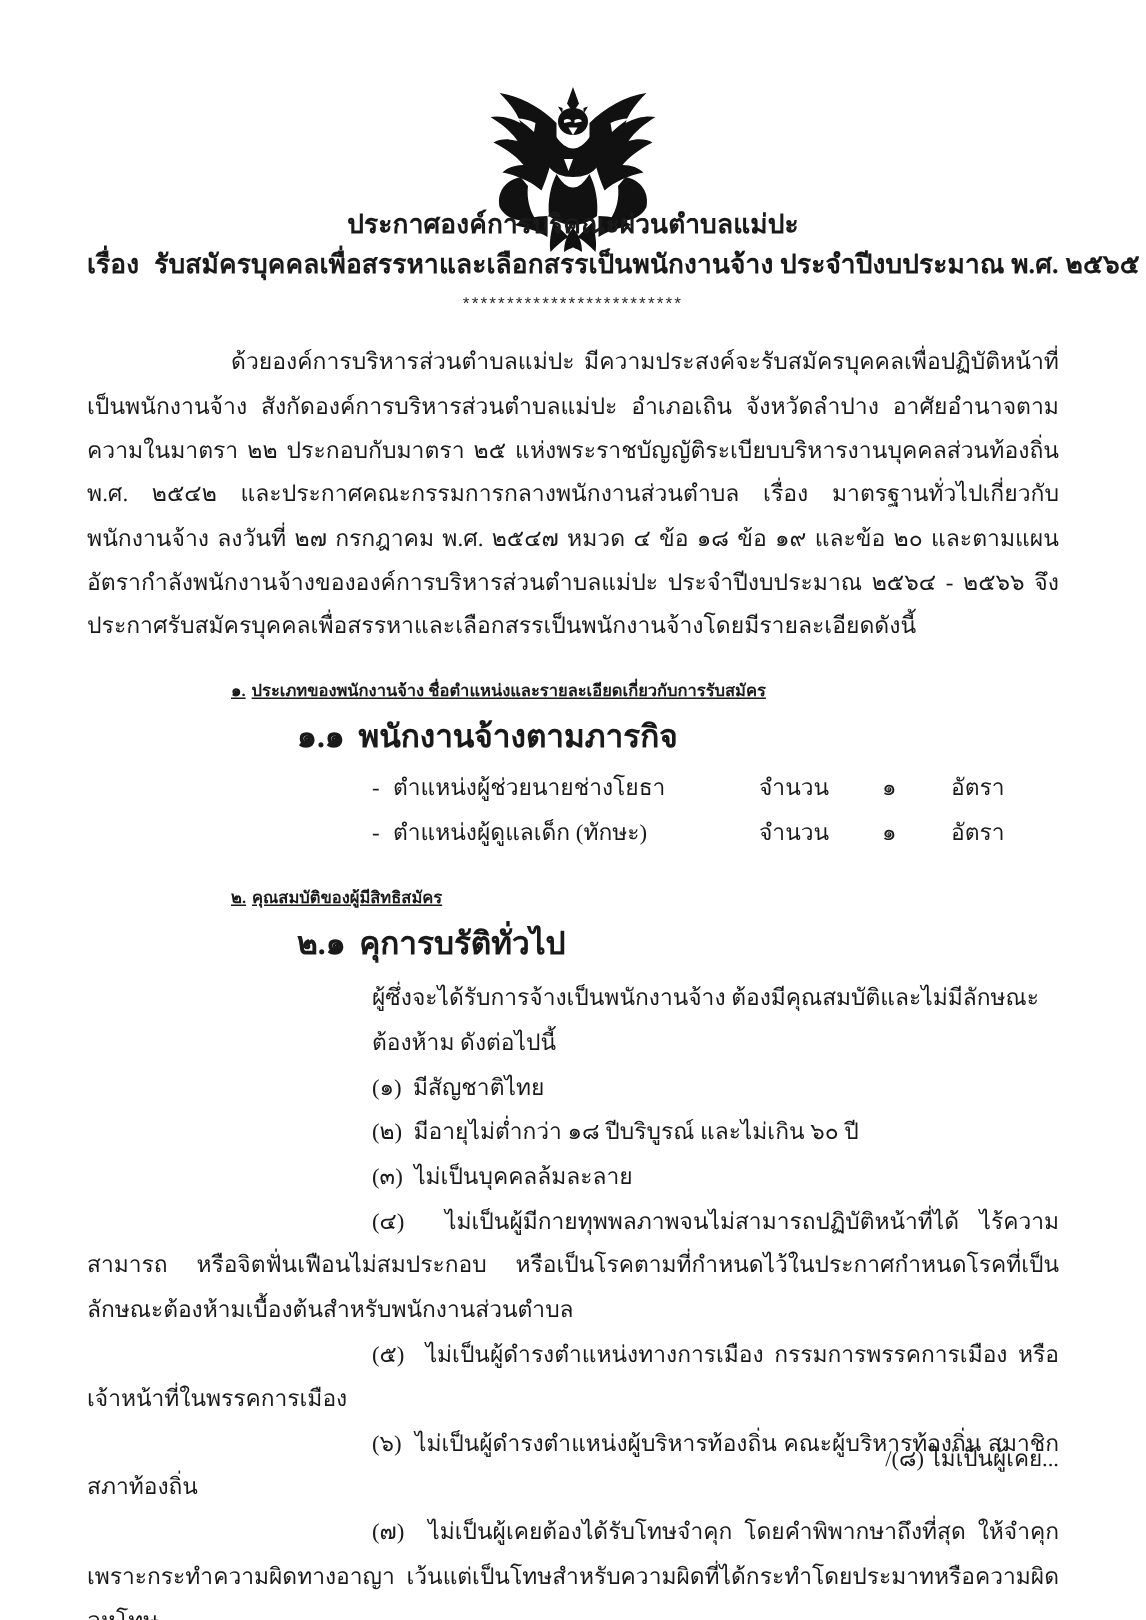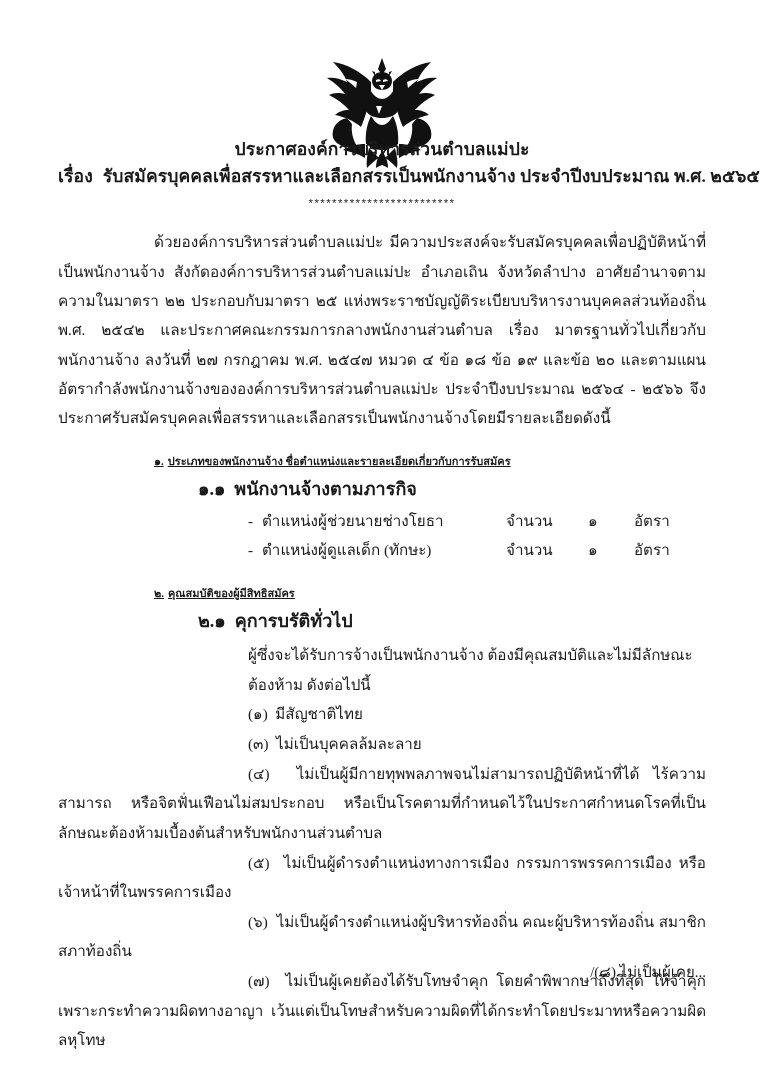--- a/index.html
+++ b/index.html
@@ -90,21 +90,21 @@
     font-weight: bold;
     font-size: 11px;
     padding-left: 96px;
     line-height: 1.8;
   }
   .section-head .num { margin-right: 4px; }
   .section-head .underline { text-decoration: underline; }
 
   .subsection-head {
     font-weight: bold;
-    font-size: 18px;
+    font-size: 21px;
     padding-left: 140px;
     line-height: 1.9;
   }
   .subsection-head .num { margin-right: 9px; }
 
   
   .positions {
     padding-left: 190px;
     font-size: 15.2px;
     line-height: 1.95;
@@ -202,21 +202,21 @@
 
           <path d="M36 30 C32 28 28 27 24 27 C28 30 32 33 35 36 Z" fill="#ffffff"></path>
           <path d="M86 30 C90 28 94 27 98 27 C94 30 90 33 87 36 Z" fill="#ffffff"></path>
           <path d="M55 54 l6 0 l-3 8 z" fill="#ffffff"></path>
         </g>
       </svg>
     </div>
   </div>
 
   <div class="title-block">
-    <div class="title-line">ประกาศองค์การบริหารส่วนตำบลแม่ปะ</div>
+    <div class="title-line">ประกาศองค์การบริคณะผ่วนตำบลแม่ปะ</div>
     <div class="title-line second">
       <span class="lead">เรื่อง</span><span>รับสมัครบุคคลเพื่อสรรหาและเลือกสรรเป็นพนักงานจ้าง ประจำปีงบประมาณ พ.ศ. ๒๕๖๕</span>
     </div>
   </div>
   <div class="stars">*************************</div>
 
   <div class="body">
     <p class="para"><span class="indent"></span><span>ด้วยองค์การบริหารส่วนตำบลแม่ปะ  มีความประสงค์จะรับสมัครบุคคลเพื่อปฏิบัติหน้าที่เป็นพนักงานจ้าง สังกัดองค์การบริหารส่วนตำบลแม่ปะ อำเภอเถิน จังหวัดลำปาง อาศัยอำนาจตามความในมาตรา ๒๒ ประกอบกับมาตรา ๒๕   แห่งพระราชบัญญัติระเบียบบริหารงานบุคคลส่วนท้องถิ่น พ.ศ. ๒๕๔๒   และประกาศคณะกรรมการกลางพนักงานส่วนตำบล เรื่อง  มาตรฐานทั่วไปเกี่ยวกับพนักงานจ้าง  ลงวันที่ ๒๗  กรกฎาคม พ.ศ. ๒๕๔๗ หมวด ๔ ข้อ ๑๘ ข้อ ๑๙ และข้อ ๒๐   และตามแผนอัตรากำลังพนักงานจ้างขององค์การบริหารส่วนตำบลแม่ปะ ประจำปีงบประมาณ ๒๕๖๔ - ๒๕๖๖  จึงประกาศรับสมัครบุคคลเพื่อสรรหาและเลือกสรรเป็นพนักงานจ้างโดยมีรายละเอียดดังนี้</span></p>
   </div>
 
@@ -254,20 +254,21 @@
       <span class="num underline">๒.</span><span class="underline">คุณสมบัติของผู้มีสิทธิสมัคร</span>
     </div>
     <div class="subsection-head">
       <span class="num">๒.๑</span><span>คุการบรัติทั่วไป</span>
     </div>
 
     <div class="qual-intro">ผู้ซึ่งจะได้รับการจ้างเป็นพนักงานจ้าง ต้องมีคุณสมบัติและไม่มีลักษณะต้องห้าม ดังต่อไปนี้</div>
 
     <div class="qual-list">
       <div class="qual-item"><span class="hang"></span><span>(๑)</span>&nbsp;&nbsp;<span>มีสัญชาติไทย</span></div>
+      <div class="qual-item"><span class="hang"></span><span>(๒)</span>&nbsp;&nbsp;<span>มีอายุไม่ต่ำกว่า ๑๘ ปีบริบูรณ์ และไม่เกิน ๖๐ ปี</span></div>
       <div class="qual-item"><span class="hang"></span><span>(๓)</span>&nbsp;&nbsp;<span>ไม่เป็นบุคคลล้มละลาย</span></div>
       <div class="qual-item wide"><span class="hang"></span><span>(๔)</span>&nbsp;&nbsp;<span>ไม่เป็นผู้มีกายทุพพลภาพจนไม่สามารถปฏิบัติหน้าที่ได้ ไร้ความสามารถ หรือจิตฟั่นเฟือนไม่สมประกอบ  หรือเป็นโรคตามที่กำหนดไว้ในประกาศกำหนดโรคที่เป็นลักษณะต้องห้ามเบื้องต้นสำหรับพนักงานส่วนตำบล</span></div>
       <div class="qual-item wide"><span class="hang"></span><span>(๕)</span>&nbsp;&nbsp;<span>ไม่เป็นผู้ดำรงตำแหน่งทางการเมือง กรรมการพรรคการเมือง หรือเจ้าหน้าที่ในพรรคการเมือง</span></div>
       <div class="qual-item"><span class="hang"></span><span>(๖)</span>&nbsp;&nbsp;<span>ไม่เป็นผู้ดำรงตำแหน่งผู้บริหารท้องถิ่น คณะผู้บริหารท้องถิ่น สมาชิกสภาท้องถิ่น</span></div>
       <div class="qual-item wide"><span class="hang"></span><span>(๗)</span>&nbsp;&nbsp;<span>ไม่เป็นผู้เคยต้องได้รับโทษจำคุก โดยคำพิพากษาถึงที่สุด ให้จำคุกเพราะกระทำความผิดทางอาญา  เว้นแต่เป็นโทษสำหรับความผิดที่ได้กระทำโดยประมาทหรือความผิดลหุโทษ</span></div>
     </div>
   </div>
 
   <div class="footer-note">/(๘)  ไม่เป็นผู้เคย...</div>
 

